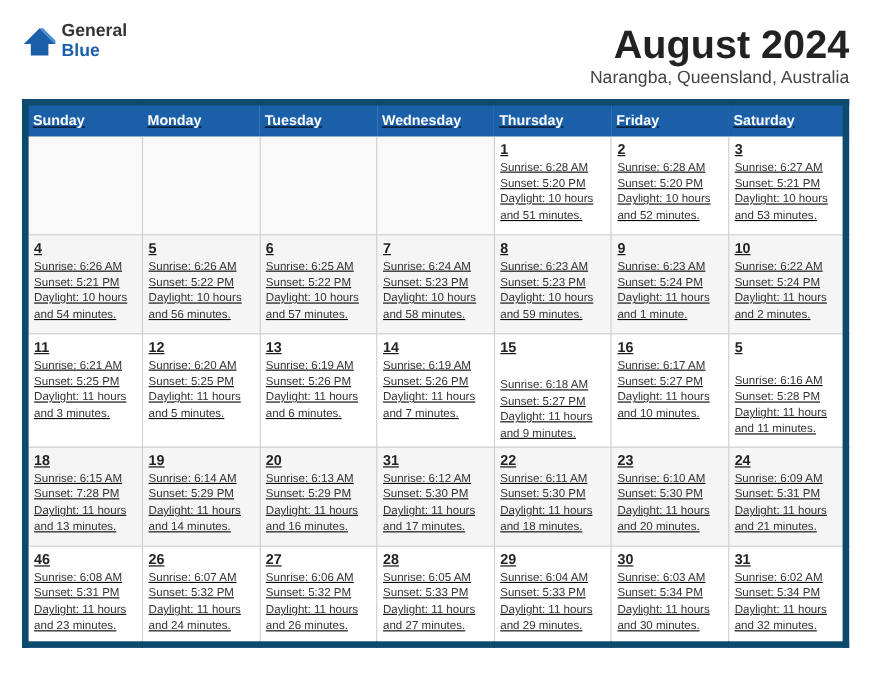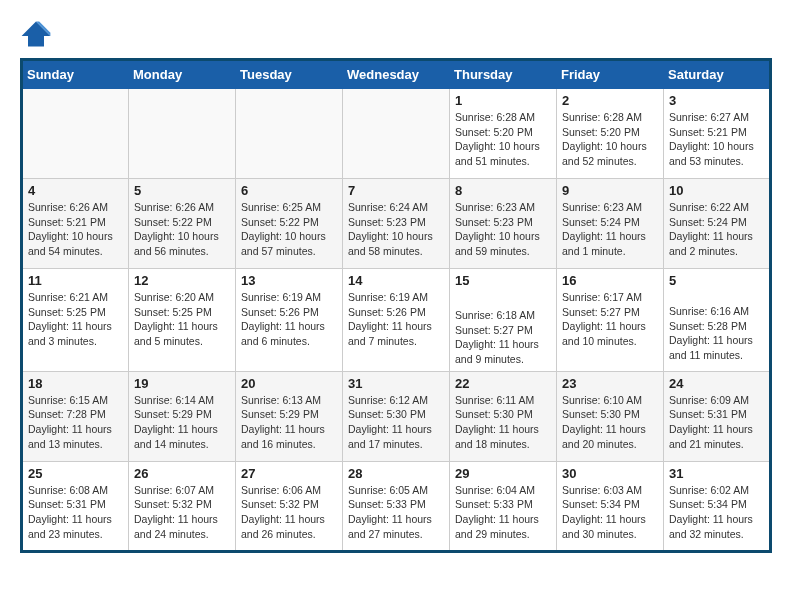--- a/index.html
+++ b/index.html
@@ -49,21 +49,22 @@
       color: #222;
     }
     .subtitle {
       font-size: 16px;
       color: #444;
       font-weight: normal;
     }
     .calendar {
       width: 100%;
       border-collapse: collapse;
-      border: 3px solid #0c4a6e;
+      border: 6px solid #0c4a6e;
+      text-decoration: underline;
     }
     .calendar th {
       background: #1a5fa8;
       color: #fff;
       font-size: 13px;
       font-weight: bold;
       padding: 6px 4px;
       text-align: left;
       border: 1px solid #1a5fa8;
     }
@@ -103,20 +104,28 @@
   </style>
 </head>
 <body>
 
 <div class="header">
   <div class="logo">
     <svg class="logo-icon" viewBox="0 0 40 35" xmlns="http://www.w3.org/2000/svg">
       <polygon points="20,2 38,20 30,20 30,33 10,33 10,20 2,20" fill="#1a5fa8"></polygon>
       <polygon points="24,2 38,16 38,20 20,2" fill="#4a90d4"></polygon>
     </svg>
+    <div class="logo-text">
+      <span class="logo-general">General</span>
+      <span class="logo-blue">Blue</span>
+    </div>
+  </div>
+  <div class="title-block">
+    <div class="main-title">August 2024</div>
+    <div class="subtitle">Narangba, Queensland, Australia</div>
   </div>
 </div>
 
 <table class="calendar">
   <thead>
     <tr>
     <th>Sunday</th>
         <th>Monday</th>
         <th>Tuesday</th>
         <th>Wednesday</th>
@@ -301,21 +310,21 @@
         <td>
           <span class="day-number">24</span>
           <div class="day-info" style="white-space: pre-line;">Sunrise: 6:09 AM
 Sunset: 5:31 PM
 Daylight: 11 hours
 and 21 minutes.</div>
         </td>
       </tr>
       <tr class="week-row">
         <td>
-          <span class="day-number">25</span>
+          <span class="day-number">46</span>
           <div class="day-info" style="white-space: pre-line;">Sunrise: 6:08 AM
 Sunset: 5:31 PM
 Daylight: 11 hours
 and 23 minutes.</div>
         </td>
         <td>
           <span class="day-number">26</span>
           <div class="day-info" style="white-space: pre-line;">Sunrise: 6:07 AM
 Sunset: 5:32 PM
 Daylight: 11 hours

